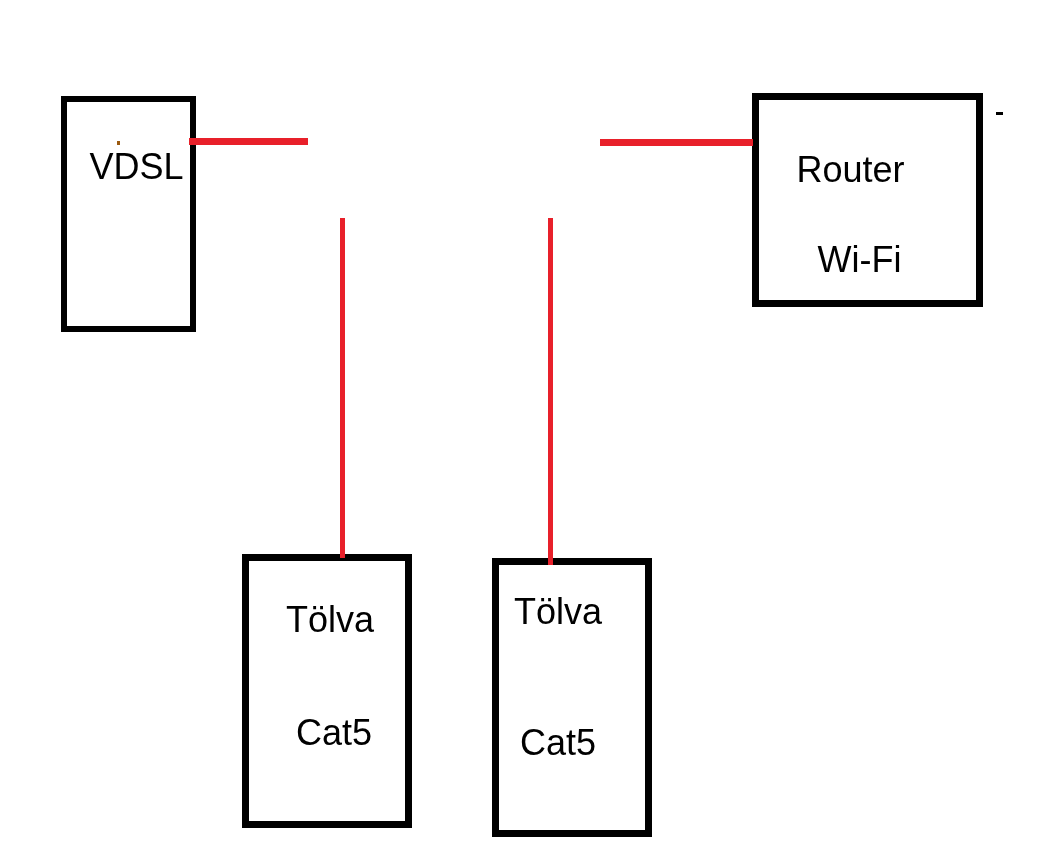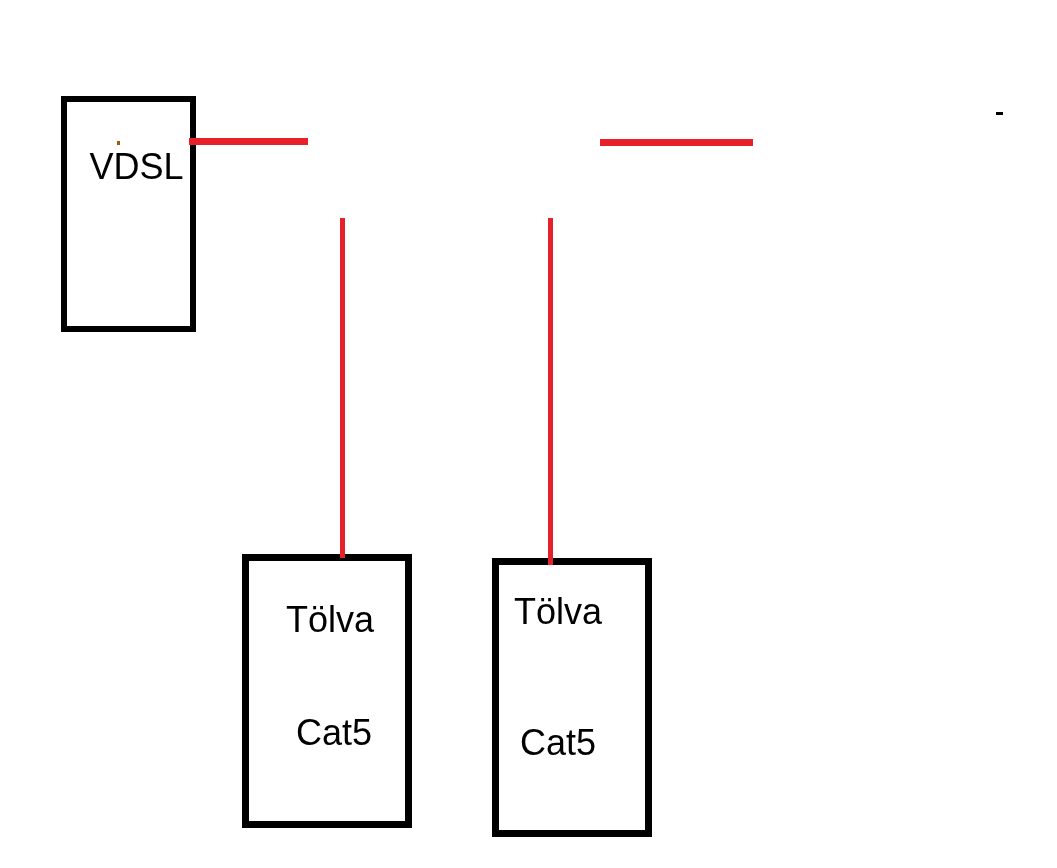--- a/index.html
+++ b/index.html
@@ -84,20 +84,24 @@
   <div class="edge edge-vdsl-switch" style="background: rgb(232, 32, 42);"></div>
   <div class="edge edge-switch-router" style="background: rgb(232, 32, 42);"></div>
   <div class="edge edge-switch-tolva1" style="background: rgb(232, 32, 42);"></div>
   <div class="edge edge-switch-tolva2" style="background: rgb(232, 32, 42);"></div>
 
   <div class="node node-vdsl">
     <span class="lbl lbl-main">VDSL</span>
   </div>
 
 
+  <div class="node node-router">
+    <span class="lbl lbl-main">Router</span>
+    <span class="lbl lbl-sub">Wi-Fi</span>
+  </div>
 
   <div class="node node-tolva1">
     <span class="lbl lbl-main">Tölva</span>
     <span class="lbl lbl-sub">Cat5</span>
   </div>
 
   <div class="node node-tolva2">
     <span class="lbl lbl-main">Tölva</span>
     <span class="lbl lbl-sub">Cat5</span>
   </div>

